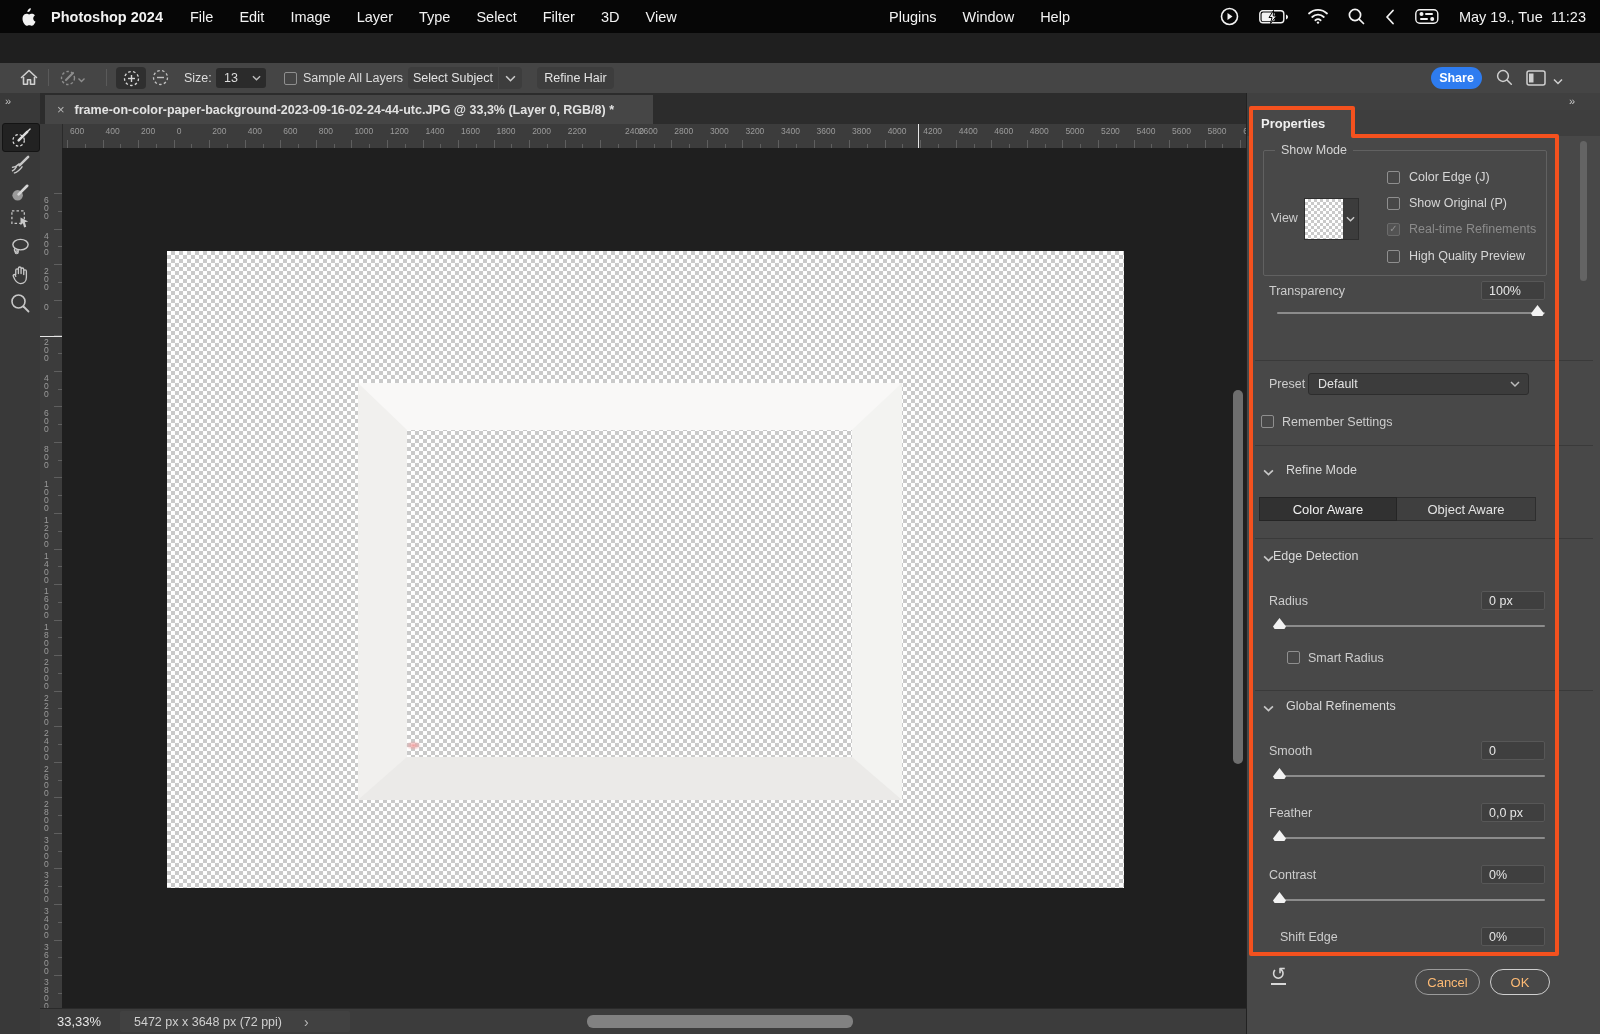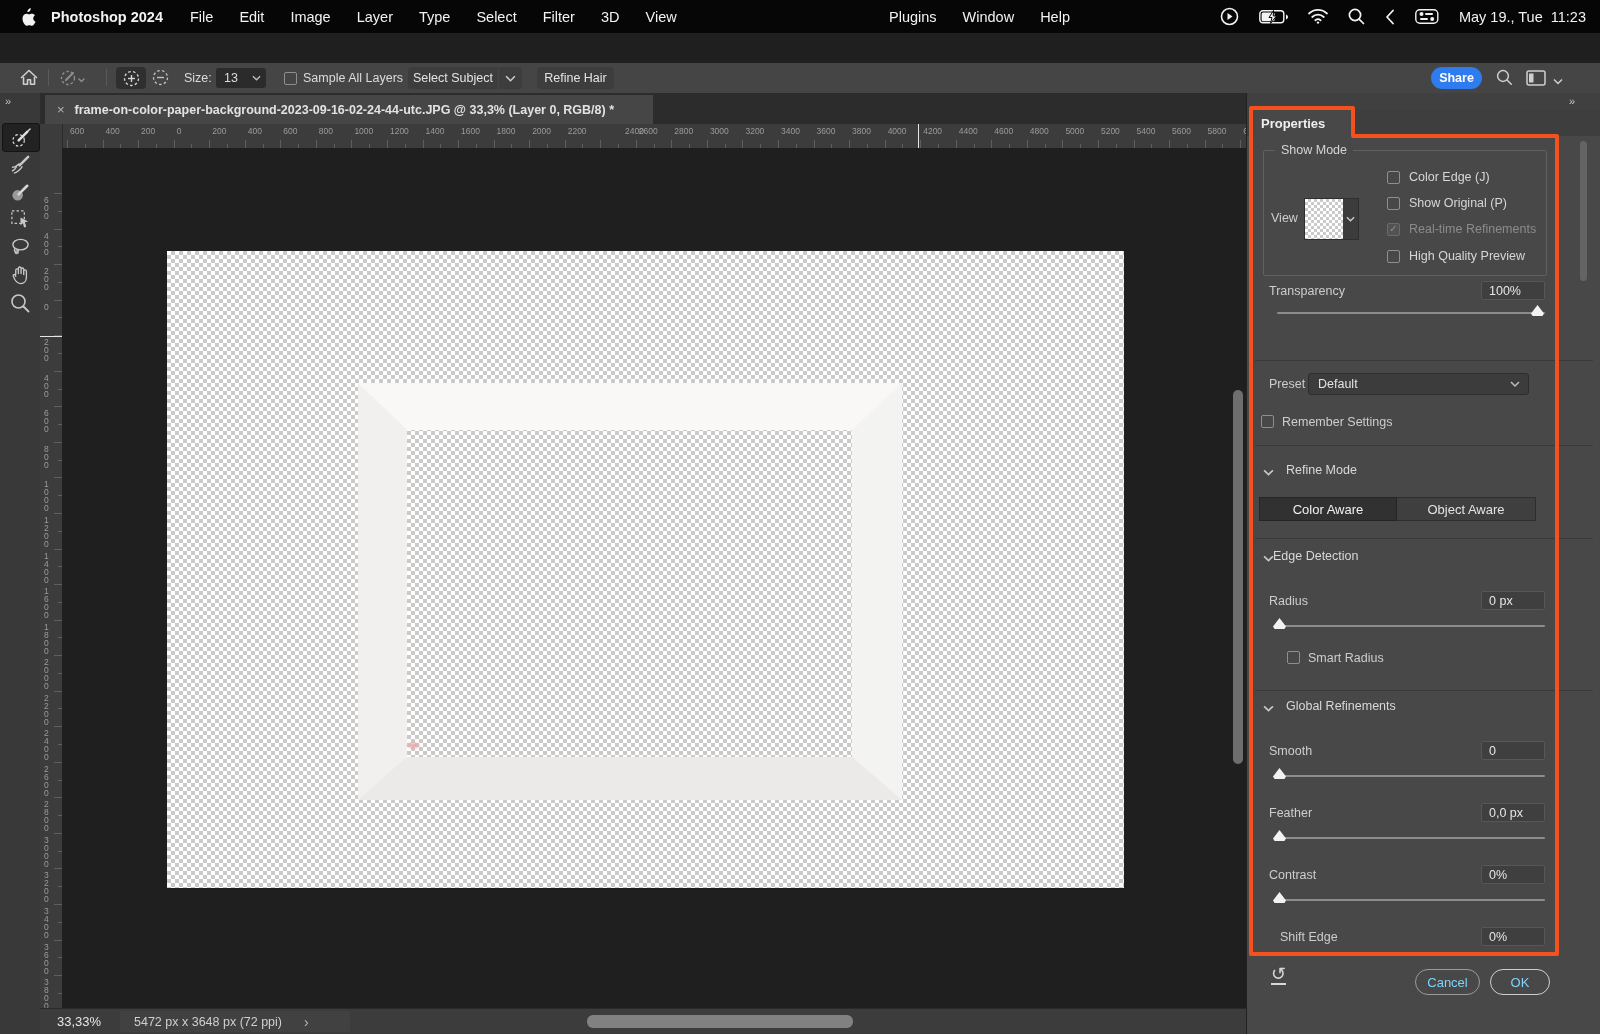--- a/index.html
+++ b/index.html
@@ -75,21 +75,21 @@
   .cbx-label{position:absolute;color:#d6d6d6;}
   .cbx-label.disabled{color:#8b8b8b;}
   .chev{display:inline-block;}
   #viewmode-group{position:absolute;left:16px;top:57px;width:282px;height:124px;border:1px solid #616161;border-radius:2px;}
   #viewmode-legend{position:absolute;left:28px;top:50px;background:#484848;padding:0 6px;color:#d4d4d4;}
   #view-thumb{position:absolute;left:57px;top:105px;width:39px;height:40px;border:1px solid #2e2e2e;}
   #view-thumb-chev{position:absolute;left:96px;top:105px;width:15px;height:40px;background:#3c3c3c;border:1px solid #2e2e2e;border-left:none;display:flex;align-items:center;justify-content:center;}
   .seg{position:absolute;top:404px;height:24px;box-sizing:border-box;display:flex;align-items:center;justify-content:center;font-size:13px;}
   #seg-color{left:12px;width:138px;background:#313131;border:1px solid #252525;color:#f0f0f0;}
   #seg-object{left:150px;width:139px;background:#3f3f3f;border:1px solid #2e2e2e;border-left:none;color:#e3e3e3;}
-  .pillbtn{position:absolute;height:26px;border-radius:13px;background:transparent;display:flex;align-items:center;justify-content:center;font-size:13px;color:#7dd3fc;box-sizing:border-box;}
+  .pillbtn{position:absolute;height:26px;border-radius:13px;background:transparent;display:flex;align-items:center;justify-content:center;font-size:13px;color:#fdba74;box-sizing:border-box;}
   #orange-overlay{position:absolute;left:0;top:0;pointer-events:none;}
   #panel-scrollbar{position:absolute;left:333px;top:48px;width:7px;height:140px;border-radius:4px;background:#646464;}
   svg{overflow:visible;}
 </style>
 </head>
 <body>
 
 <div id="screen">
 
   <div id="menubar">

